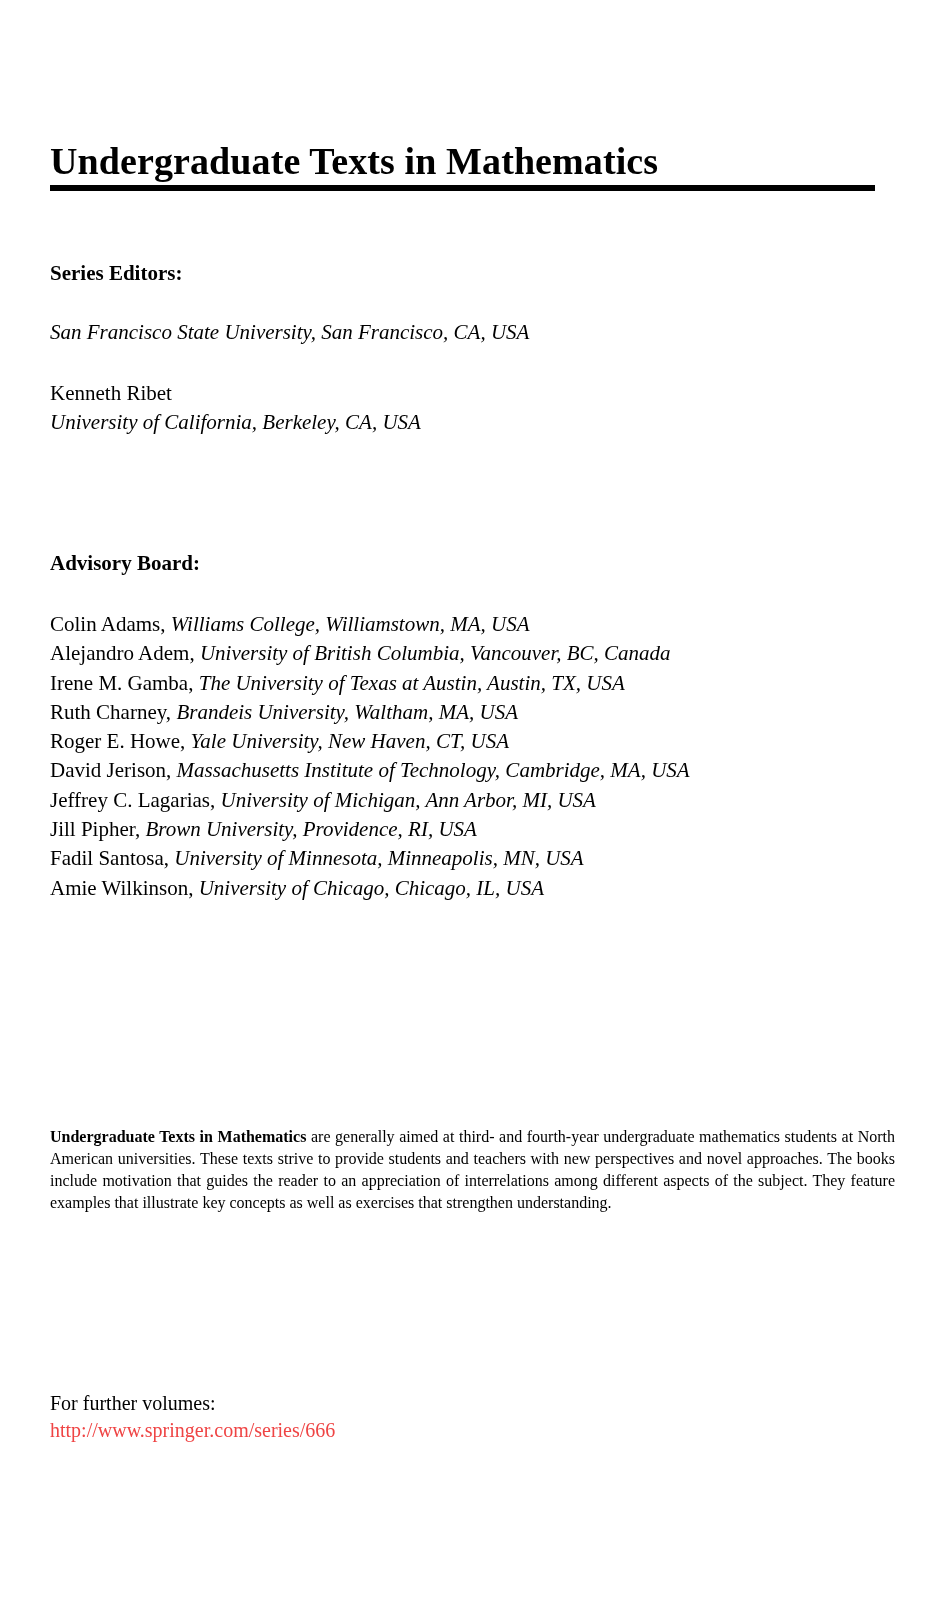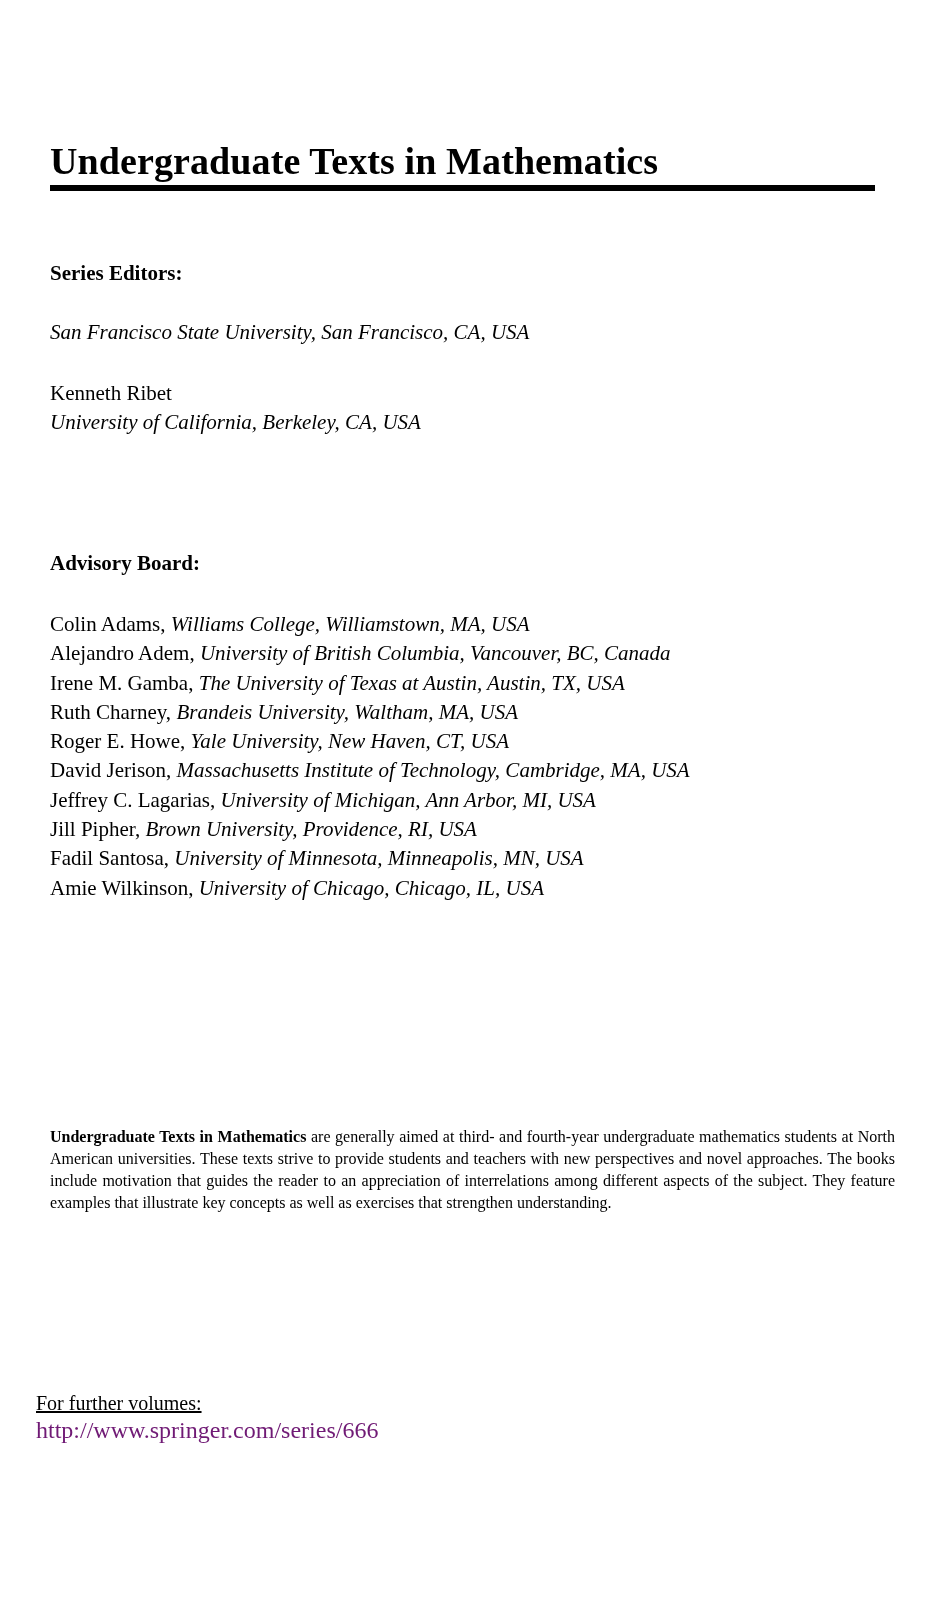--- a/index.html
+++ b/index.html
@@ -107,35 +107,34 @@
     text-align: justify;
     text-justify: inter-word;
   }
   .description .lead {
     font-weight: bold;
   }
 
   
   .footer {
     position: absolute;
-    left: 36px;
+    left: 50px;
     top: 1390px;
     width: 500px;
-    text-decoration: underline;
   }
   .footer-label {
     display: block;
     font-size: 20px;
     line-height: 27px;
   }
   .footer-link {
     display: inline-block;
-    font-size: 24px;
+    font-size: 20px;
     line-height: 27px;
-    color: #701a75;
+    color: #ef4444;
     text-decoration: none;
   }
 </style>
 </head>
 <body>
 
 <div class="page">
 
   <h1 class="series-title">Undergraduate Texts in Mathematics</h1>
 

